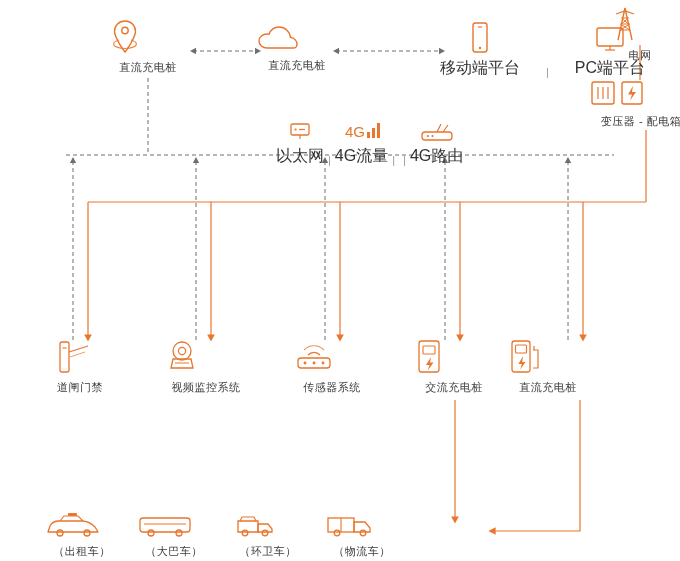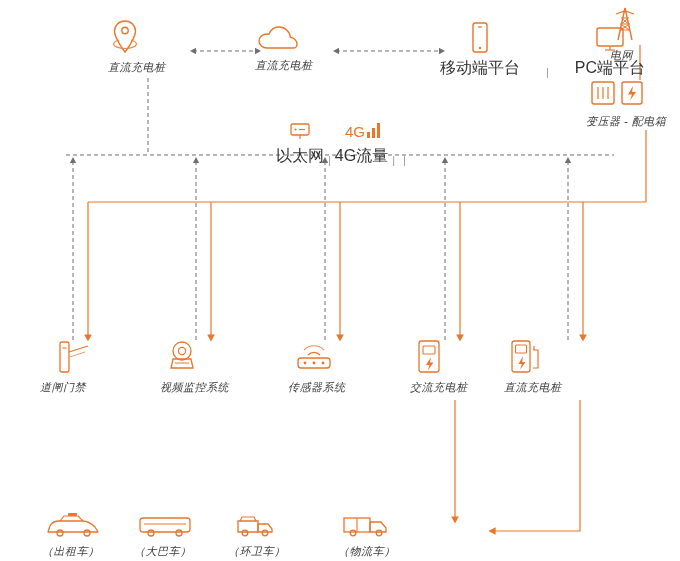--- a/index.html
+++ b/index.html
@@ -4,21 +4,21 @@
 <style>
   html,body{margin:0;padding:0;}
   body{
     width:680px;height:561px;
     background:#ffffff;
     font-family:"Liberation Sans","DejaVu Sans",sans-serif;
     color:#333;
     overflow:hidden;
   }
   #stage{position:relative;width:680px;height:561px;}
-  .node{position:absolute;text-align:left;font-style:italic;}
+  .node{position:absolute;text-align:center;}
   .node .ico{display:block;margin:0 auto;}
   .node .lbl{
     display:block;
     font-size:11px;
     color:#3d3d3d;
     white-space:nowrap;
     margin-top:4px;
     letter-spacing:.5px;
   }
   svg{display:block;overflow:visible;}
@@ -164,20 +164,31 @@
           <text x="4" y="19" font-family="Liberation Sans, sans-serif" font-size="15" fill="#E8762C">4G</text>
           <rect x="26" y="14" width="3" height="6" fill="#E8762C"></rect>
           <rect x="31" y="10" width="3" height="10" fill="#E8762C"></rect>
           <rect x="36" y="5" width="3" height="15" fill="#E8762C"></rect>
         </svg>
       </span>
       <span class="lbl">4G流量</span>
     </div>
     <span class="sep">|</span>
     <span class="sep">|</span>
+    <div class="inline-item">
+      <span class="ico">
+        <svg width="44" height="28" viewBox="0 0 44 28">
+          <rect x="7" y="14" width="30" height="8" rx="3" fill="none" stroke="#E8762C" stroke-width="1.3"></rect>
+          <circle cx="13" cy="18" r="1.1" fill="#E8762C"></circle>
+          <circle cx="17.5" cy="18" r="1.1" fill="#E8762C"></circle>
+          <path d="M22 14 L26 6 M28 14 L33 7" stroke="#E8762C" stroke-width="1.2" fill="none"></path>
+        </svg>
+      </span>
+      <span class="lbl">4G路由</span>
+    </div>
   </div>
 
   <div class="node" style="left:40px;top:338px;width:80px;">
     <span class="ico">
       <svg width="54" height="38" viewBox="0 0 54 38">
         <rect x="20" y="4" width="9" height="30" rx="2" fill="none" stroke="#E8762C" stroke-width="1.3"></rect>
         <line x1="22.5" y1="10" x2="26.5" y2="10" stroke="#E8762C" stroke-width="1.1"></line>
         <path d="M29 14 L48 8" stroke="#E8762C" stroke-width="1.3"></path>
         <path d="M30 19 L45 14" stroke="#E8762C" stroke-width="1" opacity=".7"></path>
       </svg>
@@ -266,21 +277,21 @@
       <svg width="62" height="28" viewBox="0 0 62 28">
         <rect x="6" y="6" width="50" height="14" rx="3" fill="none" stroke="#E8762C" stroke-width="1.3"></rect>
         <line x1="10" y1="12" x2="52" y2="12" stroke="#E8762C" stroke-width="1.1"></line>
         <circle cx="17" cy="21" r="3" fill="none" stroke="#E8762C" stroke-width="1.3"></circle>
         <circle cx="45" cy="21" r="3" fill="none" stroke="#E8762C" stroke-width="1.3"></circle>
       </svg>
     </span>
     <span class="lbl">（大巴车）</span>
   </div>
 
-  <div class="node" style="left:338px;top:512px;width:80px;">
+  <div class="node" style="left:322px;top:512px;width:80px;">
     <span class="ico">
       <svg width="58" height="28" viewBox="0 0 58 28">
         <rect x="6" y="6" width="26" height="14" fill="none" stroke="#E8762C" stroke-width="1.3"></rect>
         <line x1="19" y1="6" x2="19" y2="20" stroke="#E8762C" stroke-width="1.1"></line>
         <path d="M32 10 L43 10 L48 16 L48 20 L32 20 Z" fill="none" stroke="#E8762C" stroke-width="1.3"></path>
         <circle cx="15" cy="21" r="2.8" fill="none" stroke="#E8762C" stroke-width="1.3"></circle>
         <circle cx="41" cy="21" r="2.8" fill="none" stroke="#E8762C" stroke-width="1.3"></circle>
       </svg>
     </span>
     <span class="lbl">（物流车）</span>

